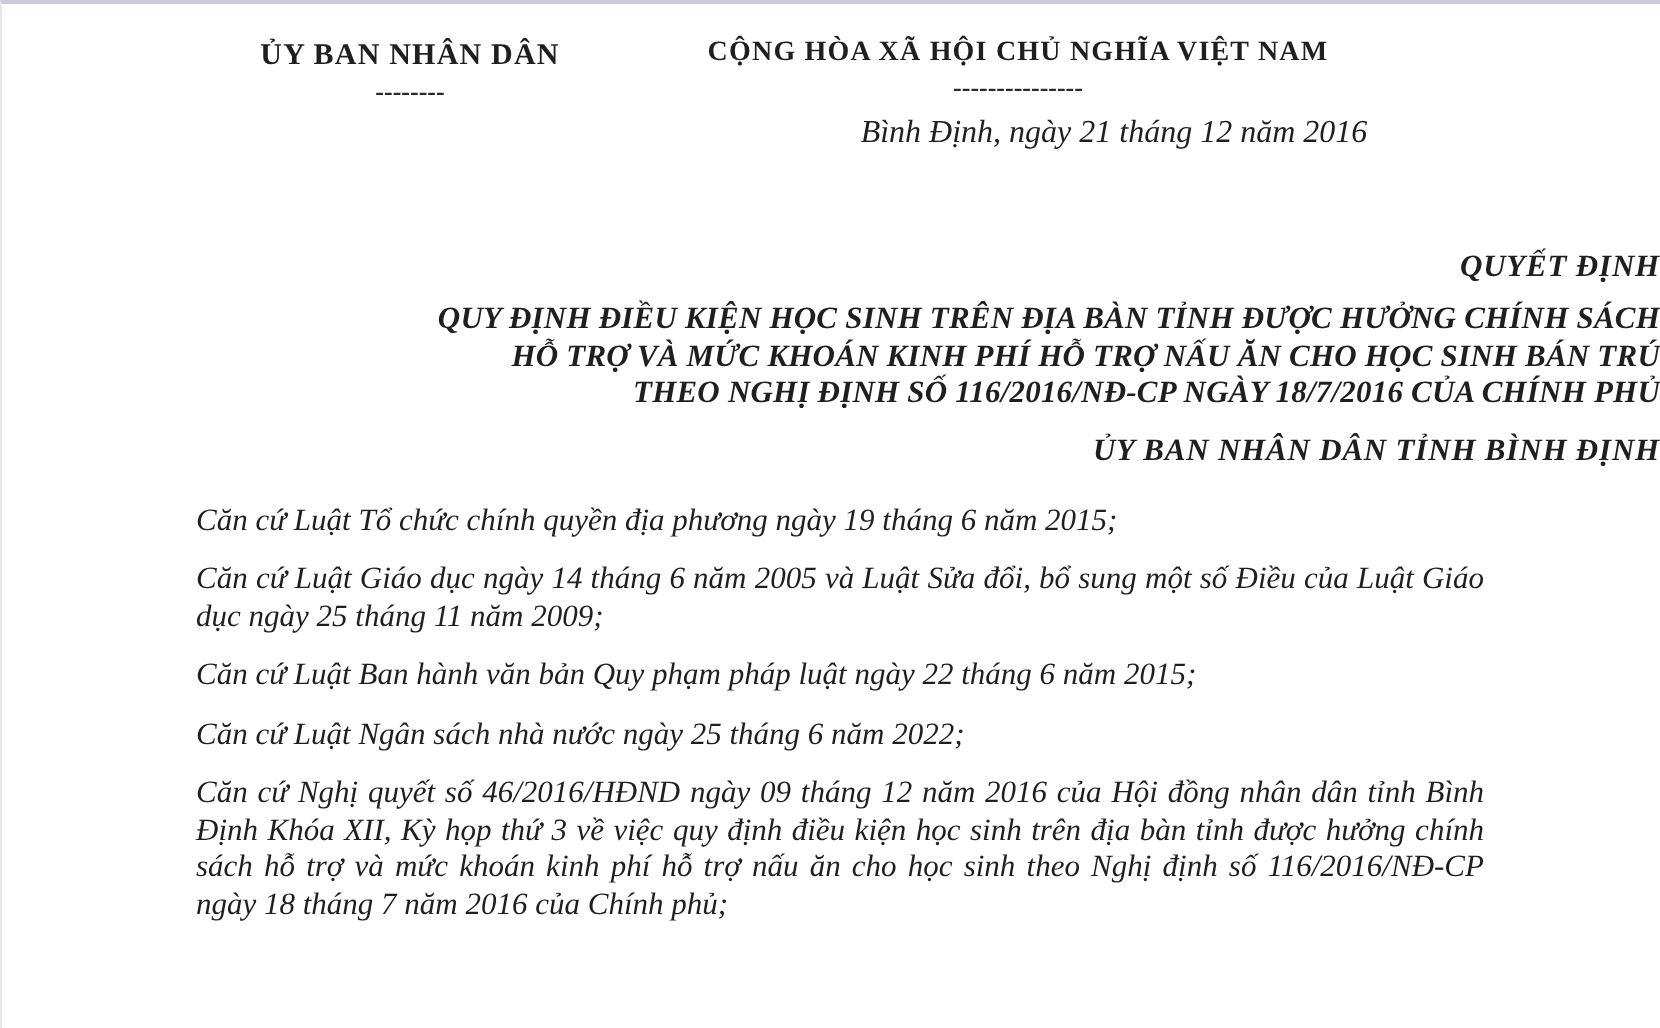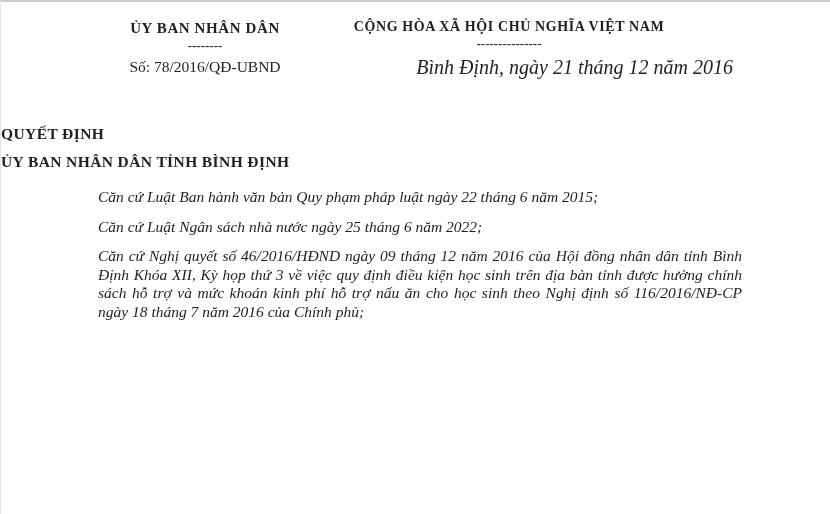--- a/index.html
+++ b/index.html
@@ -31,29 +31,28 @@
     letter-spacing: 0.6px; white-space: nowrap;
   }
   .h-bold-lg { font-size: 14px; }
   .motto { font-weight: bold; font-size: 15.5px; line-height: 21px; letter-spacing: 0.2px; }
   .sep {
     font-weight: bold; font-size: 13px; line-height: 13px;
     letter-spacing: 0px; color: #2a2a2a;
   }
   .doc-number { font-size: 15.5px; line-height: 20px; margin-top: 5px; white-space: nowrap; }
   .place-date {
-    font-style: italic; font-weight: bold; font-size: 20px; line-height: 20px;
+    font-style: italic; font-weight: bold; font-size: 16px; line-height: 20px;
     margin-top: 7px; position: relative; left: 48px; white-space: nowrap;
     font-weight: normal;
-    text-align: right;
   }
   .place-date { font-weight: normal; }
 
   
-  .title-block { text-align: left; margin-top: 23px; }
+  .title-block { text-align: right; margin-top: 23px; font-style: italic; }
   .decision-kind { font-weight: bold; font-size: 15.5px; line-height: 18px; letter-spacing: 0.4px; }
   .doc-title { margin-top: 8px; }
   .doc-title-line {
     font-weight: bold; font-size: 15.5px; line-height: 18.5px;
     letter-spacing: 0.1px; white-space: nowrap;
   }
   .issuer {
     font-weight: bold; font-size: 15.5px; line-height: 18px;
     margin-top: 10px; letter-spacing: 0.4px;
   }
@@ -68,34 +67,40 @@
 </style>
 </head>
 <body>
 
 <div class="page">
 
   <div class="header">
     <div class="h-left">
       <div class="h-bold">ỦY BAN NHÂN DÂN</div>
       <div class="sep">--------</div>
-      <div class="doc-number">Số: 78/2016/QĐ-UBND</div>
     </div>
     <div class="h-right">
       <div class="h-bold h-bold-lg">CỘNG HÒA XÃ HỘI CHỦ NGHĨA VIỆT NAM</div>
       <div class="sep">---------------</div>
       <div class="place-date">Bình Định, ngày 21 tháng 12 năm 2016</div>
     </div>
   </div>
 
   <div class="title-block">
     <div class="decision-kind">QUYẾT ĐỊNH</div>
+    <div class="doc-title">
+      <div class="doc-title-line">QUY ĐỊNH ĐIỀU KIỆN HỌC SINH TRÊN ĐỊA BÀN TỈNH ĐƯỢC HƯỞNG CHÍNH SÁCH</div>
+      <div class="doc-title-line">HỖ TRỢ VÀ MỨC KHOÁN KINH PHÍ HỖ TRỢ NẤU ĂN CHO HỌC SINH BÁN TRÚ</div>
+      <div class="doc-title-line">THEO NGHỊ ĐỊNH SỐ 116/2016/NĐ-CP NGÀY 18/7/2016 CỦA CHÍNH PHỦ</div>
+    </div>
     <div class="issuer">ỦY BAN NHÂN DÂN TỈNH BÌNH ĐỊNH</div>
   </div>
 
   <div class="body-text">
+    <p>Căn cứ Luật Tổ chức chính quyền địa phương ngày 19 tháng 6 năm 2015;</p>
+    <p>Căn cứ Luật Giáo dục ngày 14 tháng 6 năm 2005 và Luật Sửa đổi, bổ sung một số Điều của Luật Giáo dục ngày 25 tháng 11 năm 2009;</p>
     <p>Căn cứ Luật Ban hành văn bản Quy phạm pháp luật ngày 22 tháng 6 năm 2015;</p>
     <p>Căn cứ Luật Ngân sách nhà nước ngày 25 tháng 6 năm 2022;</p>
     <p>Căn cứ Nghị quyết số 46/2016/HĐND ngày 09 tháng 12 năm 2016 của Hội đồng nhân dân tỉnh Bình Định Khóa XII, Kỳ họp thứ 3 về việc quy định điều kiện học sinh trên địa bàn tỉnh được hưởng chính sách hỗ trợ và mức khoán kinh phí hỗ trợ nấu ăn cho học sinh theo Nghị định số 116/2016/NĐ-CP ngày 18 tháng 7 năm 2016 của Chính phủ;</p>
 
   </div>
 
 </div>
 
 </body></html>

